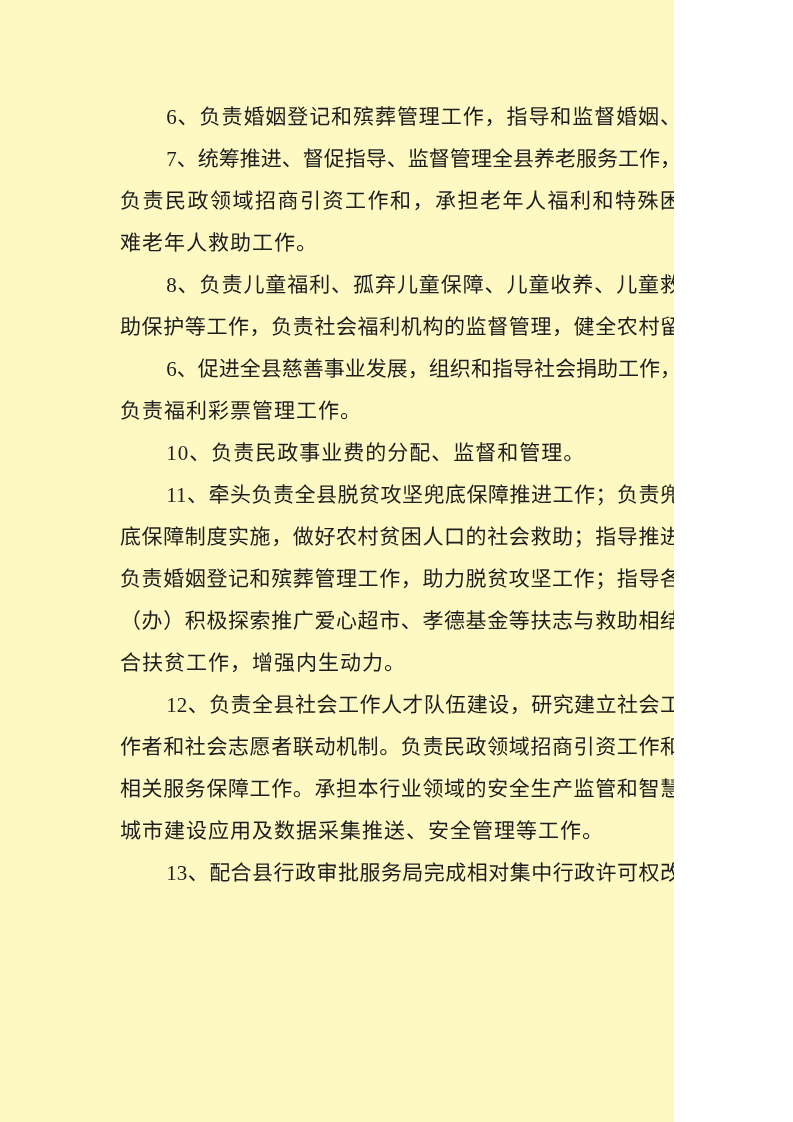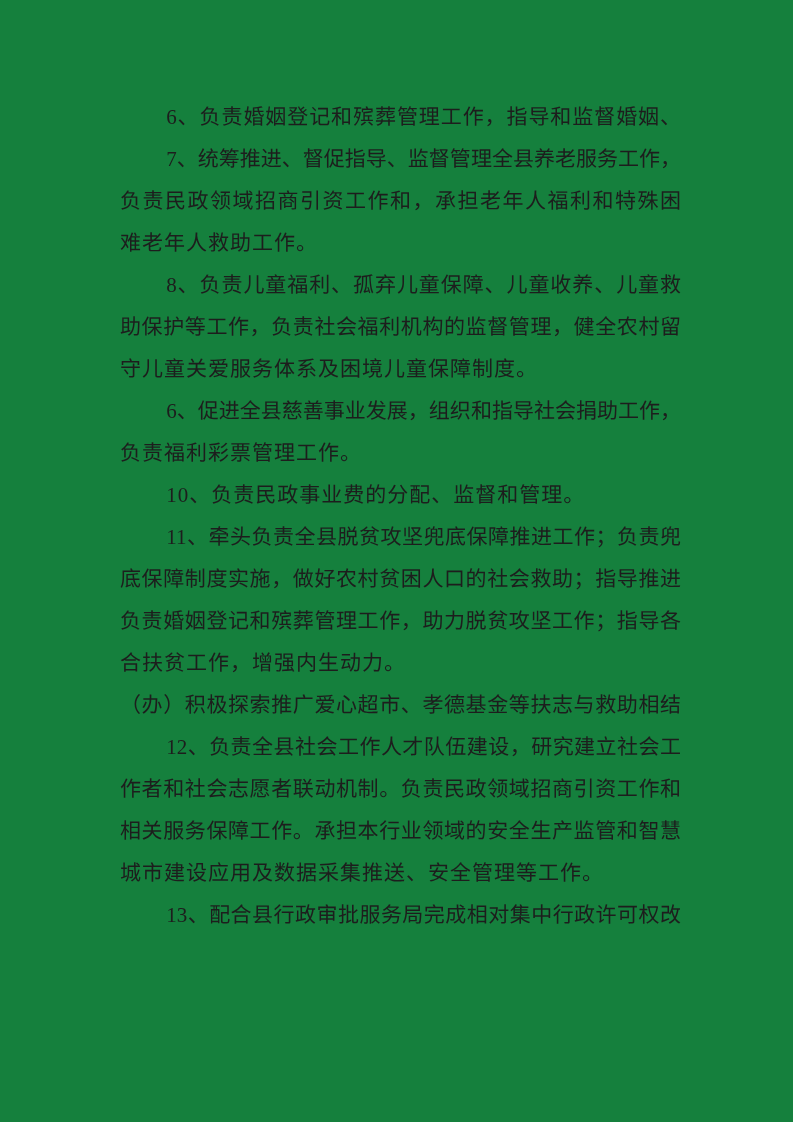--- a/index.html
+++ b/index.html
@@ -2,23 +2,23 @@
 <html lang="zh-CN"><head>
 <meta charset="utf-8">
 <style>
   html, body {
     margin: 0;
     padding: 0;
     background: #ffffff;
   }
   .page {
     position: relative;
-    width: 793px;
+    width: 674px;
     height: 1122px;
-    background: #15803d;
+    background: #fef9c3;
     overflow: hidden;
   }
   .doc-body {
     position: absolute;
     left: 120px;
     top: 96px;
     width: 561px;
     font-family: "Liberation Serif", "DejaVu Serif", serif;
     font-size: 21px;
     line-height: 42px;
@@ -53,38 +53,37 @@
 
     <div class="para">
       <div class="line first j">7、统筹推进、督促指导、监督管理全县养老服务工作，</div>
       <div class="line j">负责民政领域招商引资工作和，承担老年人福利和特殊困</div>
       <div class="line last">难老年人救助工作。</div>
     </div>
 
     <div class="para">
       <div class="line first j">8、负责儿童福利、孤弃儿童保障、儿童收养、儿童救</div>
       <div class="line j">助保护等工作，负责社会福利机构的监督管理，健全农村留</div>
-      <div class="line last">守儿童关爱服务体系及困境儿童保障制度。</div>
     </div>
 
     <div class="para">
       <div class="line first j">6、促进全县慈善事业发展，组织和指导社会捐助工作，</div>
       <div class="line last">负责福利彩票管理工作。</div>
     </div>
 
     <div class="para">
       <div class="line first last">10、负责民政事业费的分配、监督和管理。</div>
     </div>
 
     <div class="para">
       <div class="line first j">11、牵头负责全县脱贫攻坚兜底保障推进工作；负责兜</div>
       <div class="line j">底保障制度实施，做好农村贫困人口的社会救助；指导推进</div>
       <div class="line j">负责婚姻登记和殡葬管理工作，助力脱贫攻坚工作；指导各镇</div>
+      <div class="line j">（办）积极探索推广爱心超市、孝德基金等扶志与救助相结</div>
       <div class="line last">合扶贫工作，增强内生动力。</div>
-      <div class="line j">（办）积极探索推广爱心超市、孝德基金等扶志与救助相结</div>
     </div>
 
     <div class="para">
       <div class="line first j">12、负责全县社会工作人才队伍建设，研究建立社会工</div>
       <div class="line j">作者和社会志愿者联动机制。负责民政领域招商引资工作和</div>
       <div class="line j">相关服务保障工作。承担本行业领域的安全生产监管和智慧</div>
       <div class="line last">城市建设应用及数据采集推送、安全管理等工作。</div>
     </div>
 
     <div class="para">

